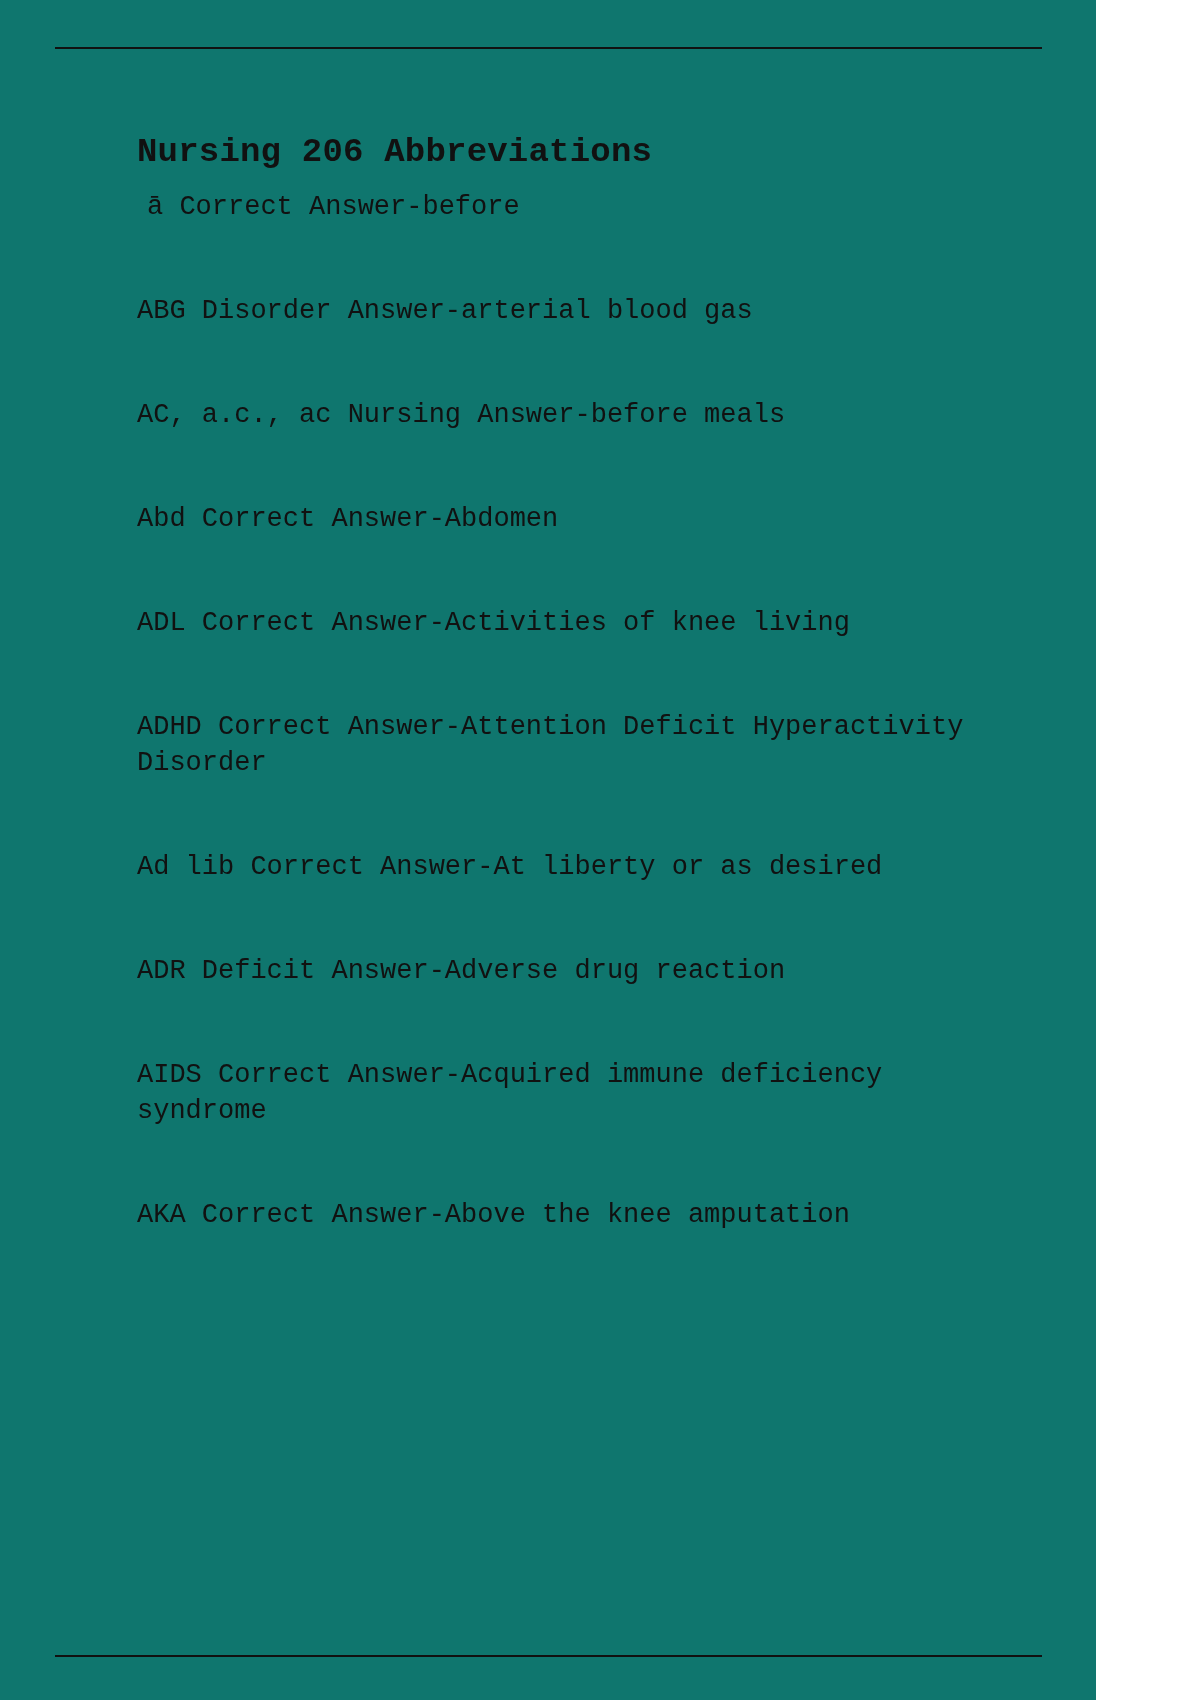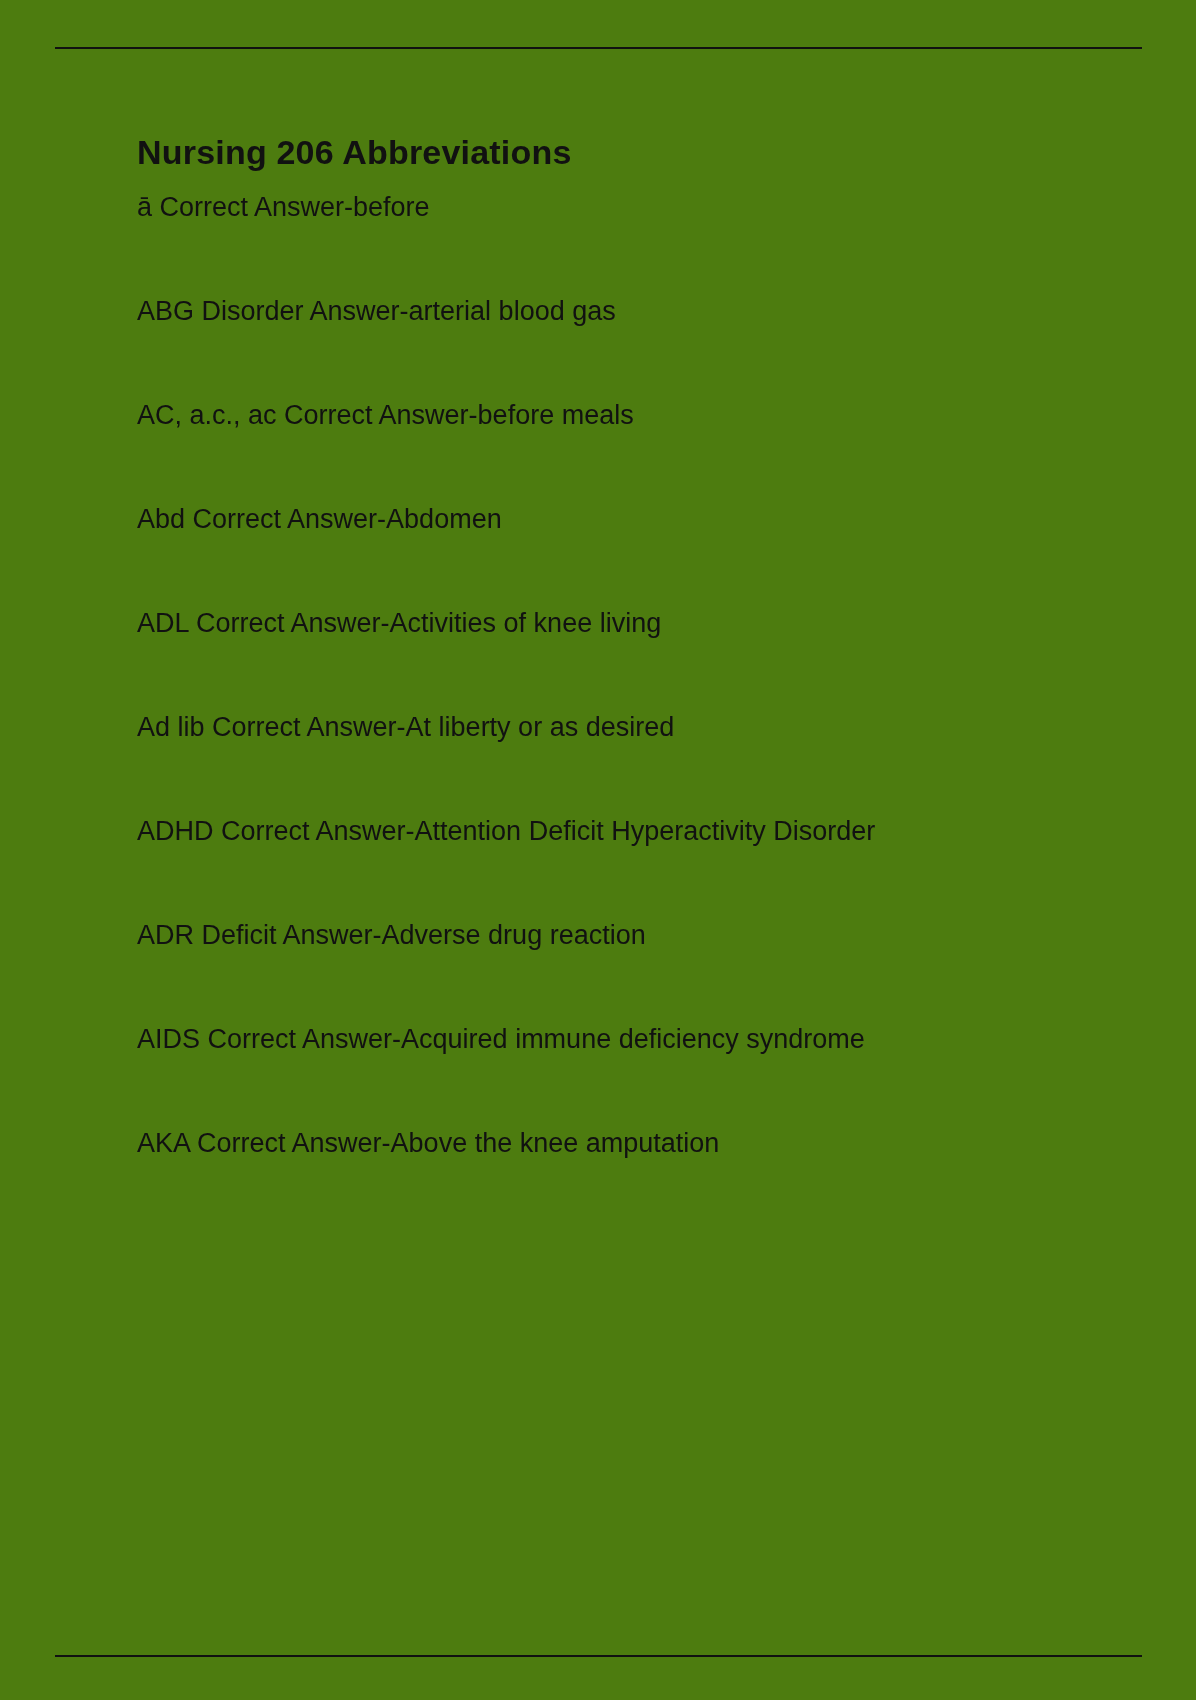--- a/index.html
+++ b/index.html
@@ -2,24 +2,24 @@
 <html><head>
 <meta charset="utf-8">
 <style>
   html, body {
     margin: 0;
     padding: 0;
     background: #ffffff;
   }
   .page {
     position: relative;
-    width: 1196px;
+    width: 1096px;
     height: 1700px;
-    background: #4d7c0f;
-    font-family: Liberation Sans, sans-serif;
+    background: #0f766e;
+    font-family: Liberation Mono, monospace;
     color: #111111;
     overflow: hidden;
   }
   .rule {
     position: absolute;
     left: 55px;
     right: 54px;
     height: 0;
     border-top: 2px solid #111111;
   }
@@ -41,38 +41,39 @@
   }
   p.entry {
     margin: 0 0 68px 0;
     font-size: 27px;
     line-height: 36px;
     font-weight: normal;
     color: #111111;
   }
   p.entry.first {
     margin-bottom: 68px;
+    margin-left: 10px;
   }
 </style>
 </head>
 <body>
 
 <div class="page">
   <div class="rule top"></div>
 
   <div class="content">
     <h1 class="doc-title">Nursing 206 Abbreviations</h1>
     <div id="entries">
         <p class="entry first">ā Correct Answer-before</p>
         <p class="entry">ABG Disorder Answer-arterial blood gas</p>
-        <p class="entry">AC, a.c., ac Correct Answer-before meals</p>
+        <p class="entry">AC, a.c., ac Nursing Answer-before meals</p>
         <p class="entry">Abd Correct Answer-Abdomen</p>
         <p class="entry">ADL Correct Answer-Activities of knee living</p>
+        <p class="entry">ADHD Correct Answer-Attention Deficit Hyperactivity Disorder</p>
         <p class="entry">Ad lib Correct Answer-At liberty or as desired</p>
-        <p class="entry">ADHD Correct Answer-Attention Deficit Hyperactivity Disorder</p>
         <p class="entry">ADR Deficit Answer-Adverse drug reaction</p>
         <p class="entry">AIDS Correct Answer-Acquired immune deficiency syndrome</p>
         <p class="entry">AKA Correct Answer-Above the knee amputation</p>
       </div>
   </div>
 
   <div class="rule bottom"></div>
 </div>
 
 </body></html>

